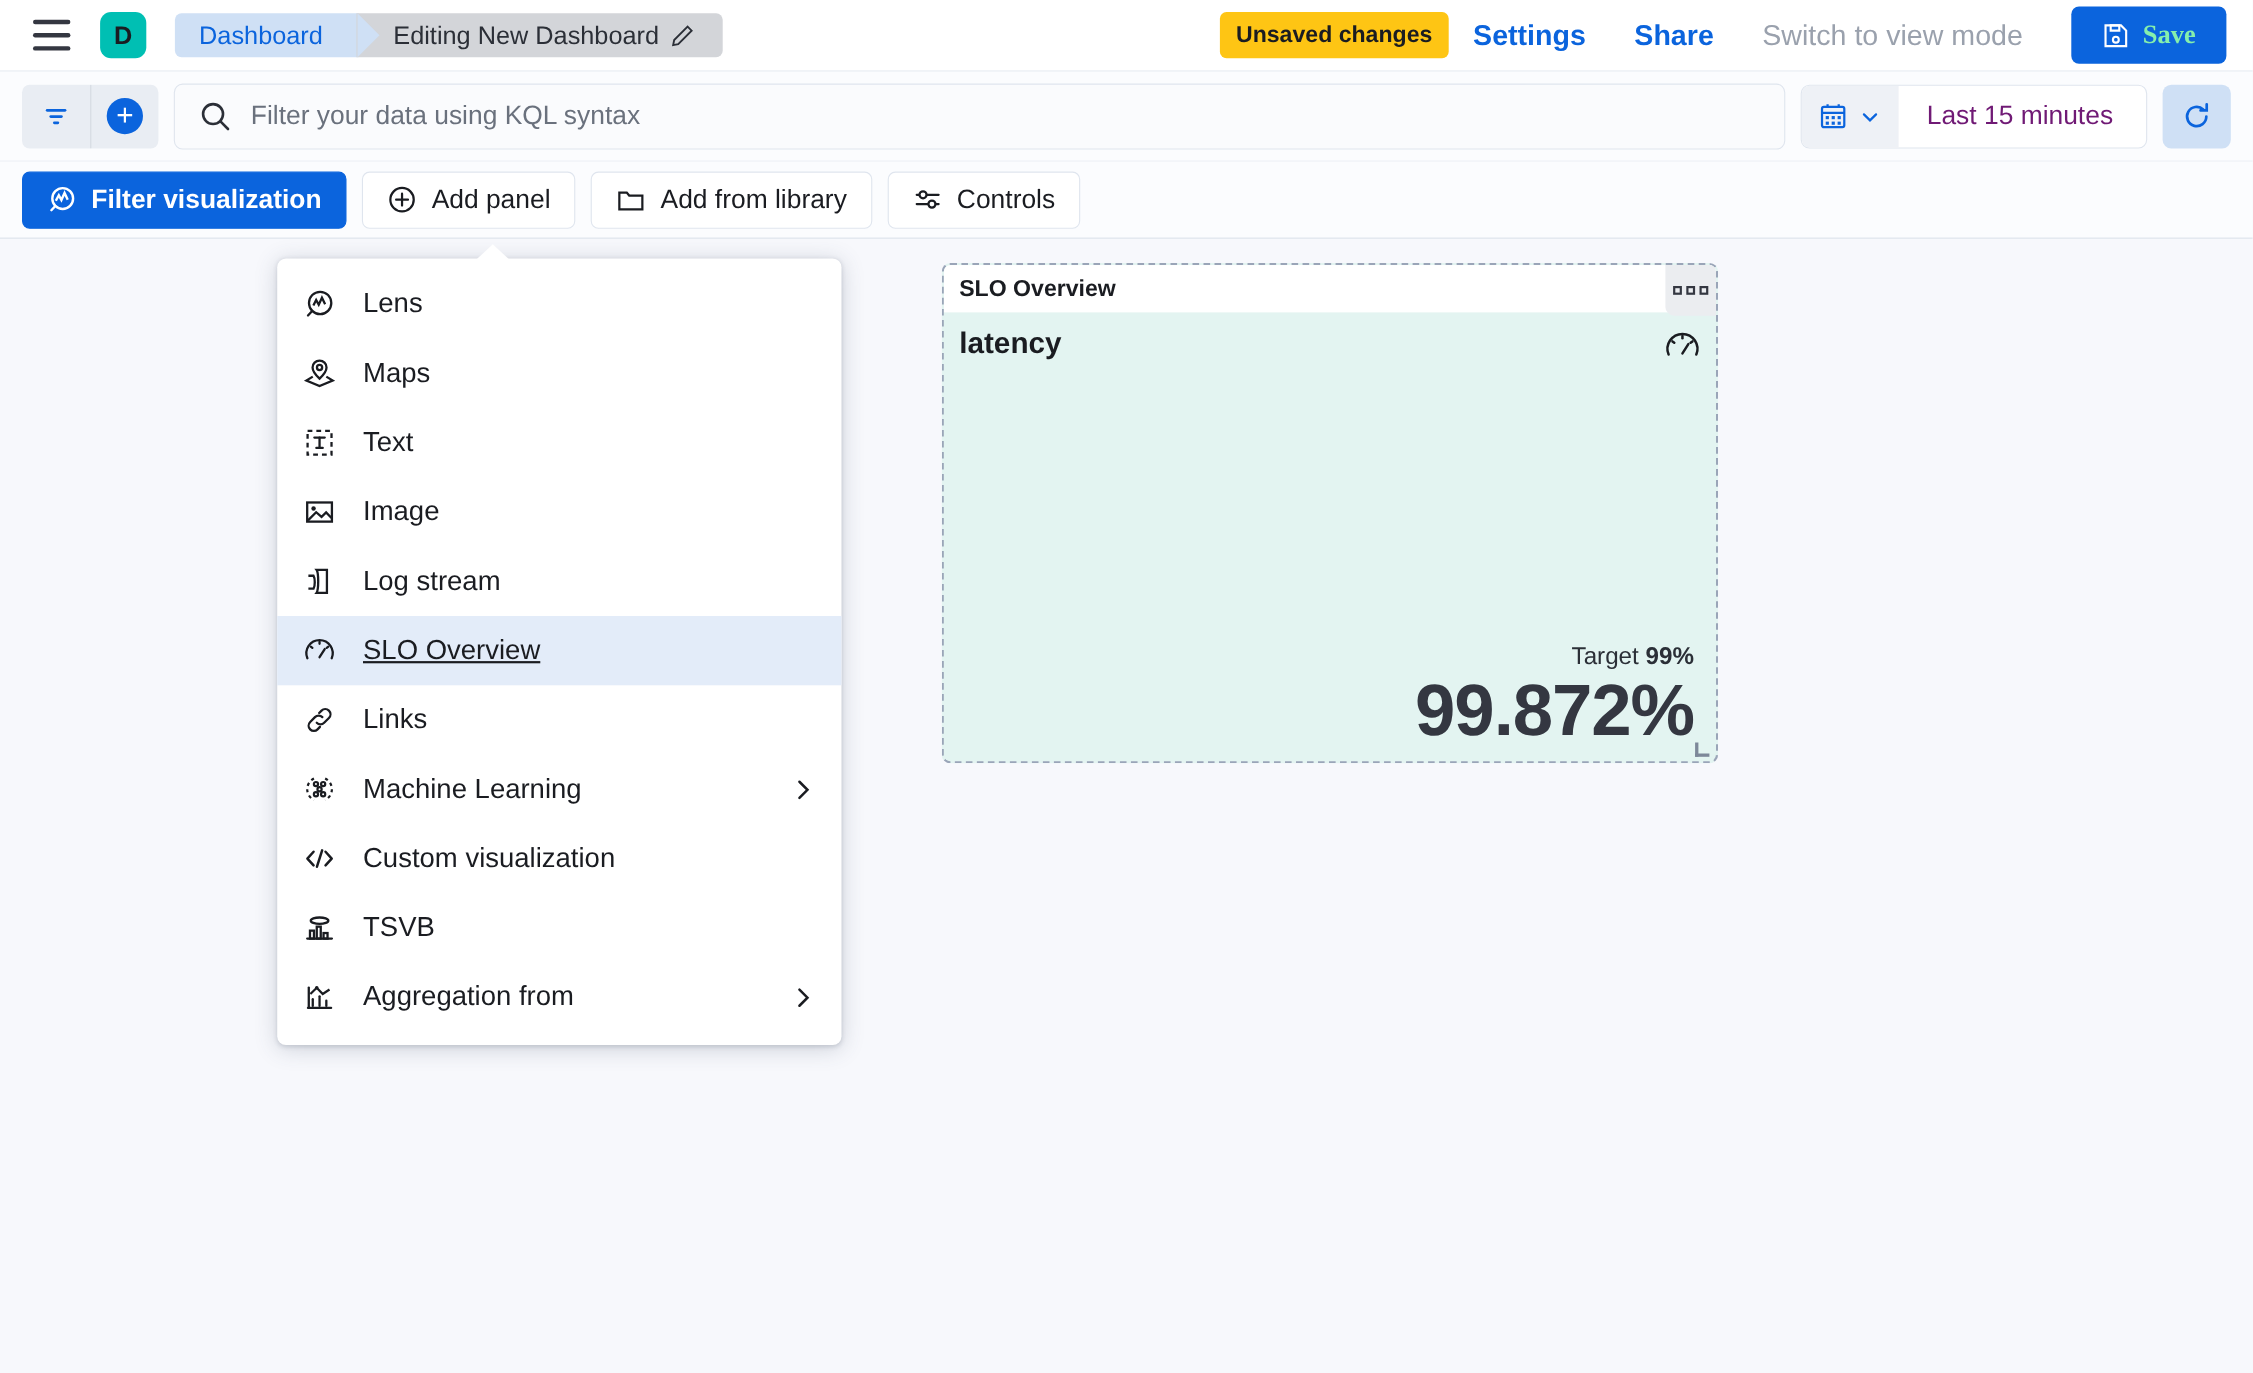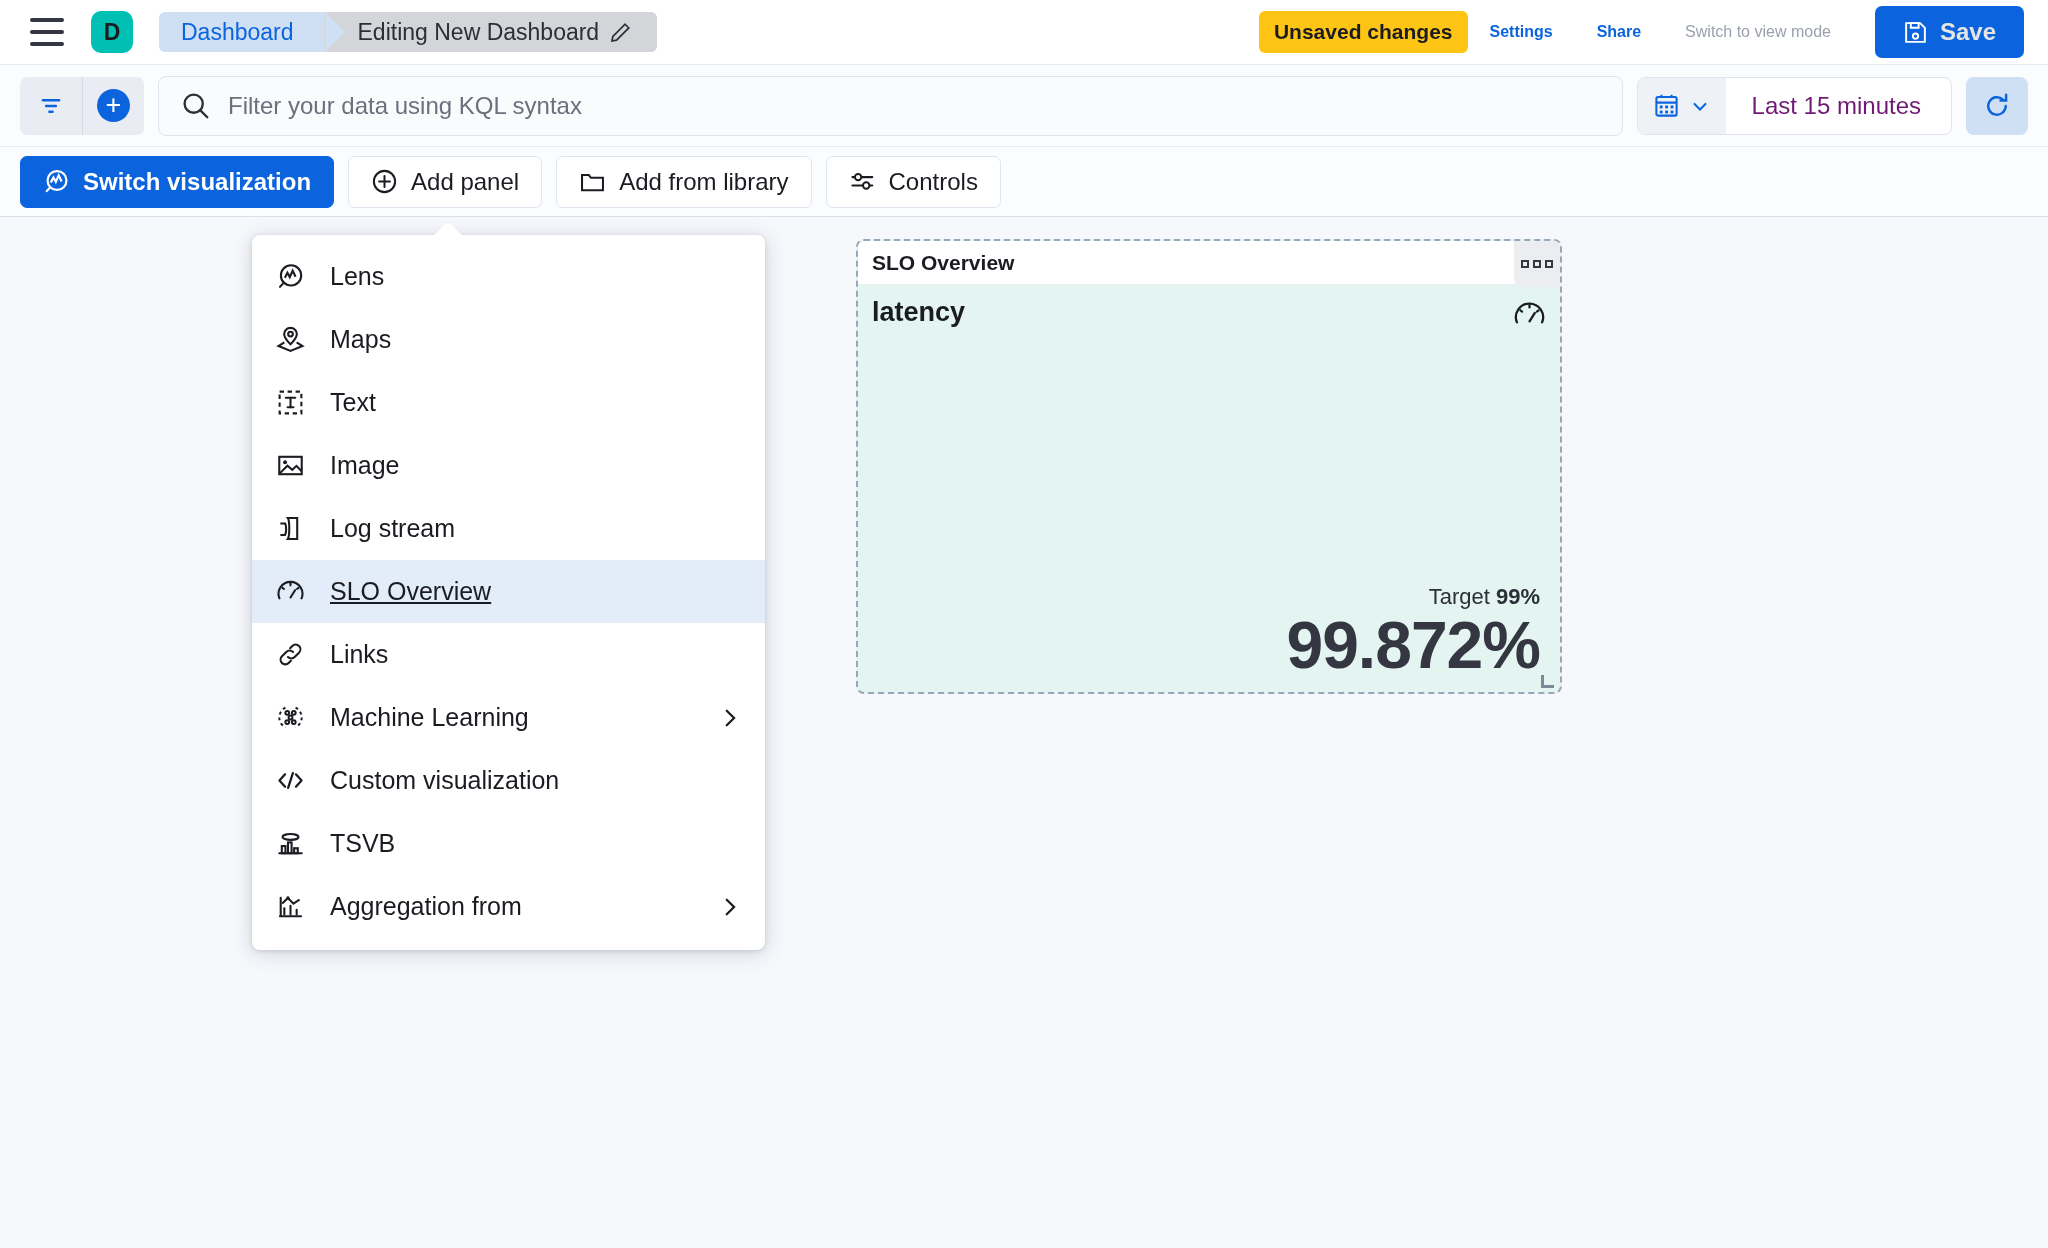--- a/index.html
+++ b/index.html
@@ -58,30 +58,30 @@
     padding-left: 34px; margin-left: -2px;
   }
   .crumb-pencil { margin-left: 11px; display:inline-flex; }
 
   .header-right { margin-left: auto; display: flex; align-items: center; gap: 0; }
   .badge-unsaved {
     background: #fec514; color: #1a1c21; font-size: 21px; font-weight: bold;
     padding: 9px 15px; border-radius: 6px; cursor: pointer;
   }
   .hlink {
-    font-size: 16px; color: #0b64dd; font-weight: bold; cursor: pointer;
+    font-size: 26px; color: #0b64dd; font-weight: bold; cursor: pointer;
     padding: 0 22px;
   }
   .hlink.muted { color: #9aa1ad; font-weight: normal; }
   .btn-save {
-    background: #0b64dd; color: #e5e5e5; border: none; border-radius: 7px;
+    background: #0b64dd; color: #86efac; border: none; border-radius: 7px;
     height: 52px; padding: 0 28px; font-size: 24px; font-weight: bold;
     display: flex; align-items: center; gap: 12px; cursor: pointer;
     margin-left: 22px;
-    font-family: Liberation Sans, sans-serif;
+    font-family: Liberation Serif, serif;
   }
 
   
   .querybar {
     height: 82px; background: #fbfcfe;
     display: flex; align-items: center; padding: 0 20px; gap: 14px;
     border-bottom: 1px solid #eaeef4;
   }
   .filter-group {
     display: flex; height: 58px; border-radius: 7px; overflow: hidden;
@@ -319,21 +319,21 @@
 <div class="toolbar">
 
   <div class="tb-btn primary">
     <span style="display:flex;">
       <svg width="27" height="27" viewBox="0 0 16 16" fill="none" stroke="#fff" stroke-width="1.3">
         <circle cx="8.3" cy="7.4" r="5.6"></circle>
         <polyline points="4.6,8.6 6.2,5.6 7.6,8.2 9.3,4.4 11,8"></polyline>
         <line x1="4.3" y1="11.4" x2="2.2" y2="13.7" stroke-linecap="round"></line>
       </svg>
     </span>
-    <span>Switch visualization</span>
+    <span>Filter visualization</span>
   </div>
 
   <div class="tb-btn">
     <span style="display:flex;">
       <svg width="27" height="27" viewBox="0 0 16 16" fill="none" stroke="#1a1c21" stroke-width="1.2">
         <circle cx="8" cy="8" r="6.3"></circle>
         <line x1="8" y1="4.8" x2="8" y2="11.2" stroke-linecap="round"></line>
         <line x1="4.8" y1="8" x2="11.2" y2="8" stroke-linecap="round"></line>
       </svg>
     </span>

